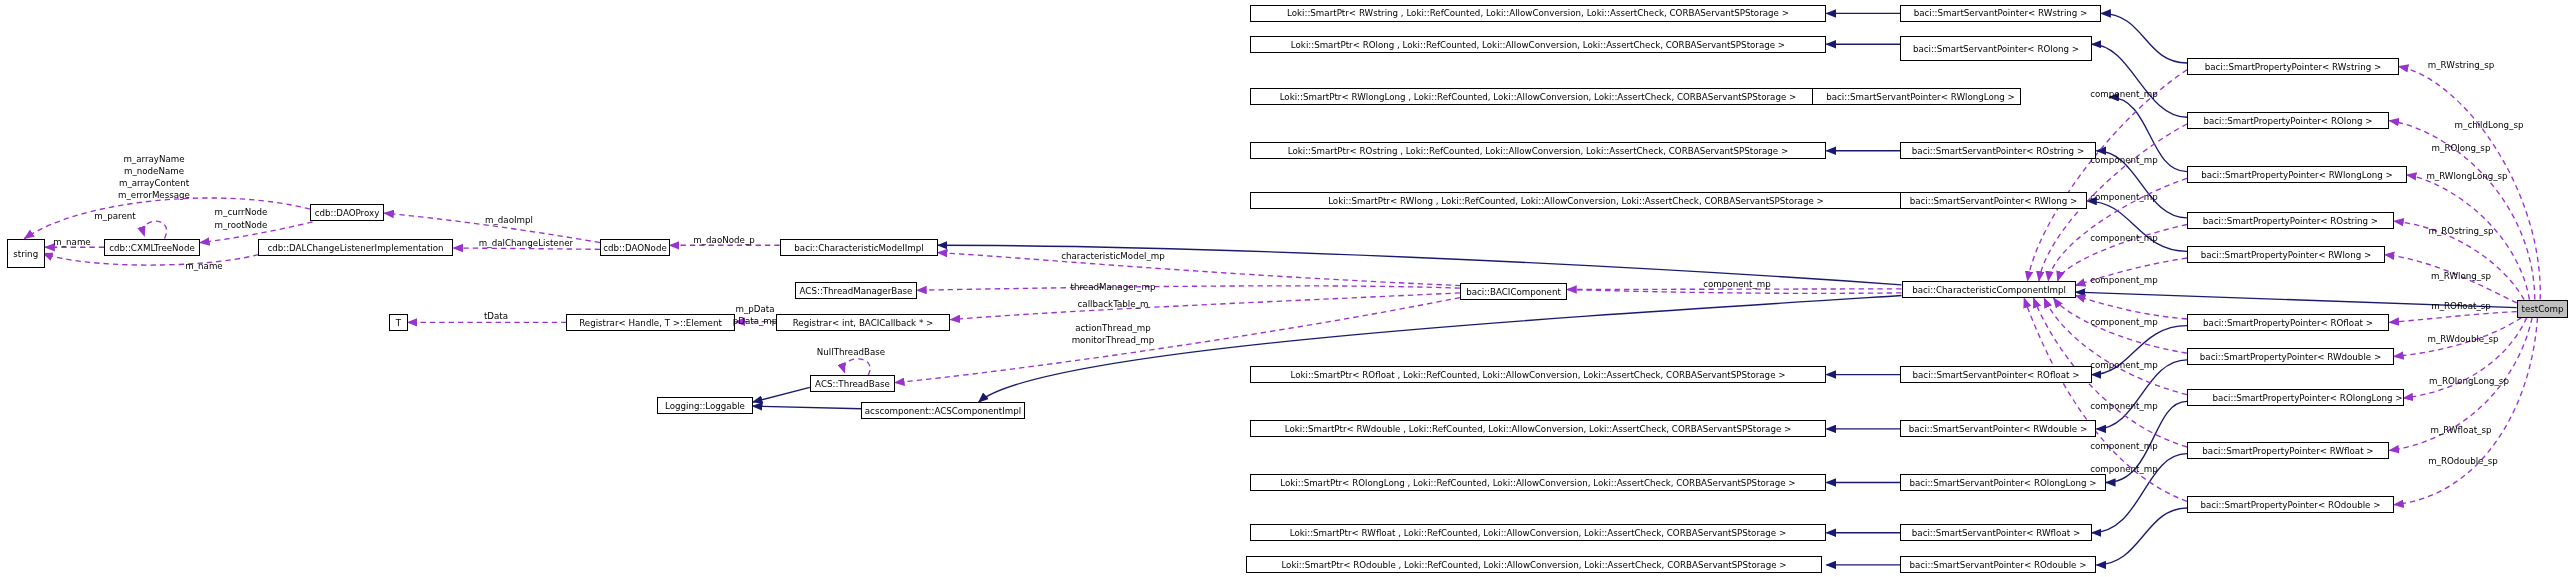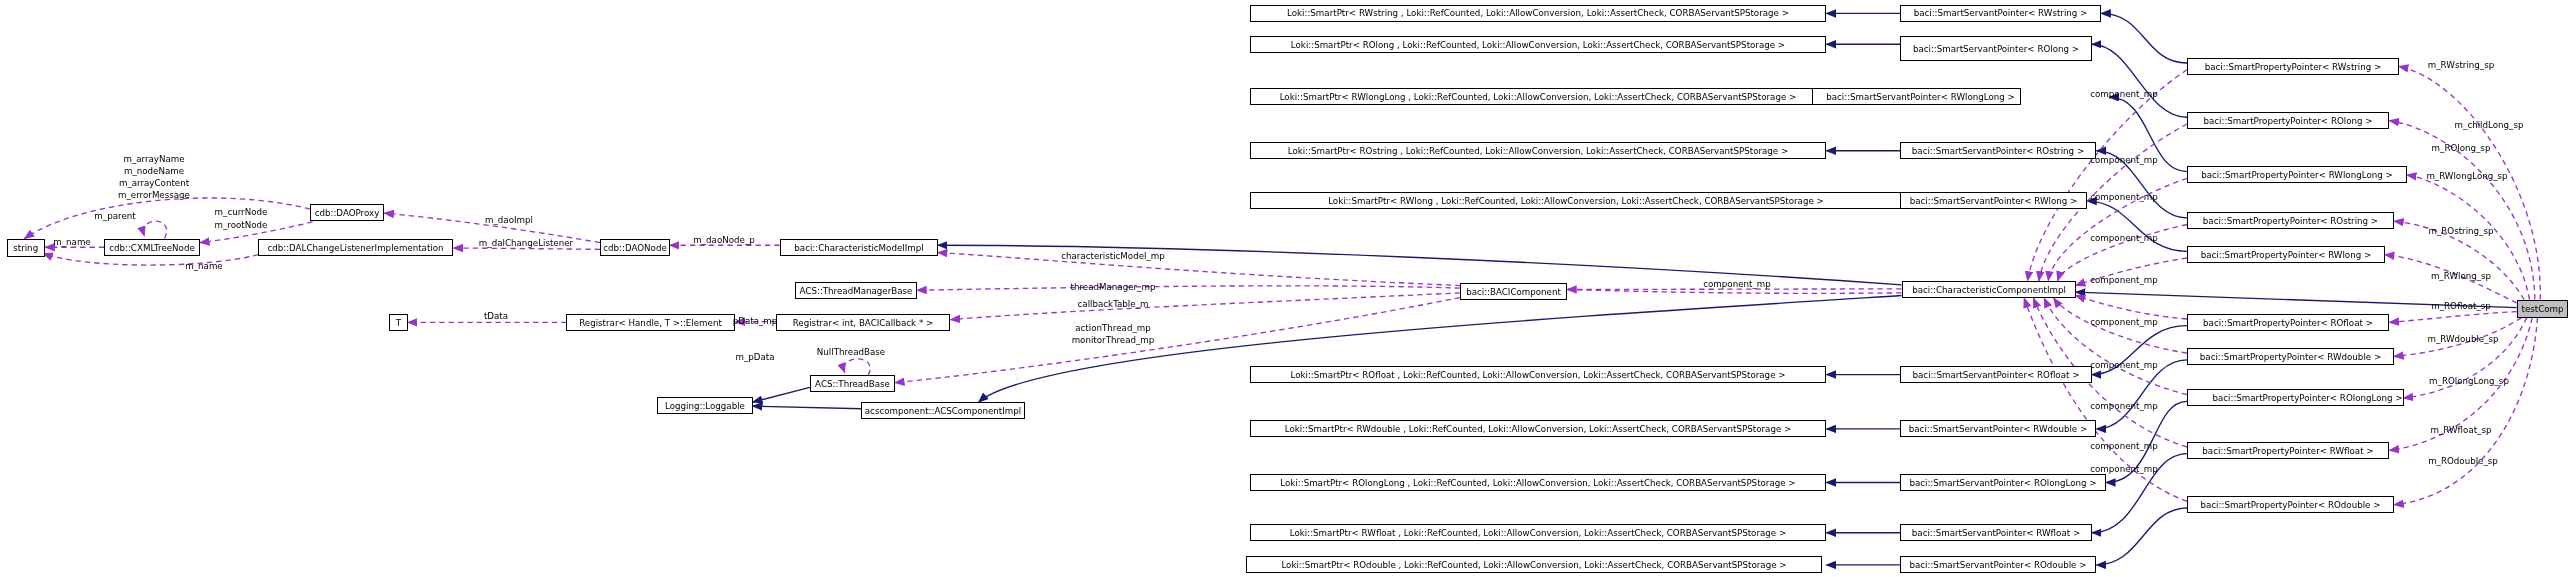--- a/index.html
+++ b/index.html
@@ -131,41 +131,41 @@
       <div class="node" style="left: 776px; top: 314px; width: 174px; height: 17.4px;">Registrar&lt; int, BACICallback * &gt;</div>
       <div class="node" style="left: 566px; top: 314px; width: 169px; height: 17.4px;">Registrar&lt; Handle, T &gt;::Element</div>
       <div class="node" style="left: 389px; top: 314px; width: 19px; height: 17.4px;">T</div>
       <div class="node" style="left: 810px; top: 375px; width: 85px; height: 17.4px;">ACS::ThreadBase</div>
       <div class="node" style="left: 657px; top: 397px; width: 96px; height: 17.4px;">Logging::Loggable</div>
       <div class="node" style="left: 861px; top: 402px; width: 164px; height: 17.4px;">acscomponent::ACSComponentImpl</div>
       <div class="node" style="left: 600px; top: 239px; width: 70px; height: 17.4px;">cdb::DAONode</div>
       <div class="node" style="left: 310px; top: 204px; width: 74px; height: 17.4px;">cdb::DAOProxy</div>
       <div class="node" style="left: 258px; top: 239px; width: 195px; height: 17.4px;">cdb::DALChangeListenerImplementation</div>
       <div class="node" style="left: 104px; top: 239px; width: 96px; height: 17.4px;">cdb::CXMLTreeNode</div>
-      <div class="node" style="left: 6.7px; top: 239px; width: 38px; height: 18px;">string</div>
+      <div class="node" style="left: 6.7px; top: 239px; width: 38px; height: 29px;">string</div>
     </div>
   <div id="label-layer">
       <div class="elabel" style="left: 72px; top: 242px;">m_name</div>
       <div class="elabel" style="left: 115px; top: 216px;">m_parent</div>
       <div class="elabel" style="left: 154px; top: 159px;">m_arrayName</div>
       <div class="elabel" style="left: 154px; top: 171px;">m_nodeName</div>
       <div class="elabel" style="left: 154px; top: 183px;">m_arrayContent</div>
       <div class="elabel" style="left: 154px; top: 195px;">m_errorMessage</div>
       <div class="elabel" style="left: 241px; top: 212px;">m_currNode</div>
       <div class="elabel" style="left: 241px; top: 225px;">m_rootNode</div>
       <div class="elabel" style="left: 204px; top: 266px;">m_name</div>
       <div class="elabel" style="left: 509px; top: 220px;">m_daoImpl</div>
       <div class="elabel" style="left: 526px; top: 243px;">m_dalChangeListener</div>
       <div class="elabel" style="left: 724px; top: 240px;">m_daoNode_p</div>
       <div class="elabel" style="left: 1113px; top: 256px; text-align: center;">characteristicModel_mp</div>
       <div class="elabel" style="left: 1113px; top: 287px;">threadManager_mp</div>
       <div class="elabel" style="left: 1113px; top: 304px;">callbackTable_m</div>
       <div class="elabel" style="left: 1113px; top: 328px;">actionThread_mp</div>
       <div class="elabel" style="left: 1113px; top: 340px;">monitorThread_mp</div>
-      <div class="elabel" style="left: 755px; top: 309px; margin-top: 48px;">m_pData</div>
+      <div class="elabel" style="left: 755px; top: 309px;">m_pData</div>
       <div class="elabel" style="left: 755px; top: 321px;">pData_mp</div>
       <div class="elabel" style="left: 496px; top: 316px;">tData</div>
       <div class="elabel" style="left: 851px; top: 352px;">NullThreadBase</div>
       <div class="elabel" style="left: 1737px; top: 284px;">component_mp</div>
       <div class="elabel" style="left: 2124px; top: 94px;">component_mp</div>
       <div class="elabel" style="left: 2124px; top: 160px;">component_mp</div>
       <div class="elabel" style="left: 2124px; top: 197px;">component_mp</div>
       <div class="elabel" style="left: 2124px; top: 238px;">component_mp</div>
       <div class="elabel" style="left: 2124px; top: 280px;">component_mp</div>
       <div class="elabel" style="left: 2124px; top: 322px;">component_mp</div>

